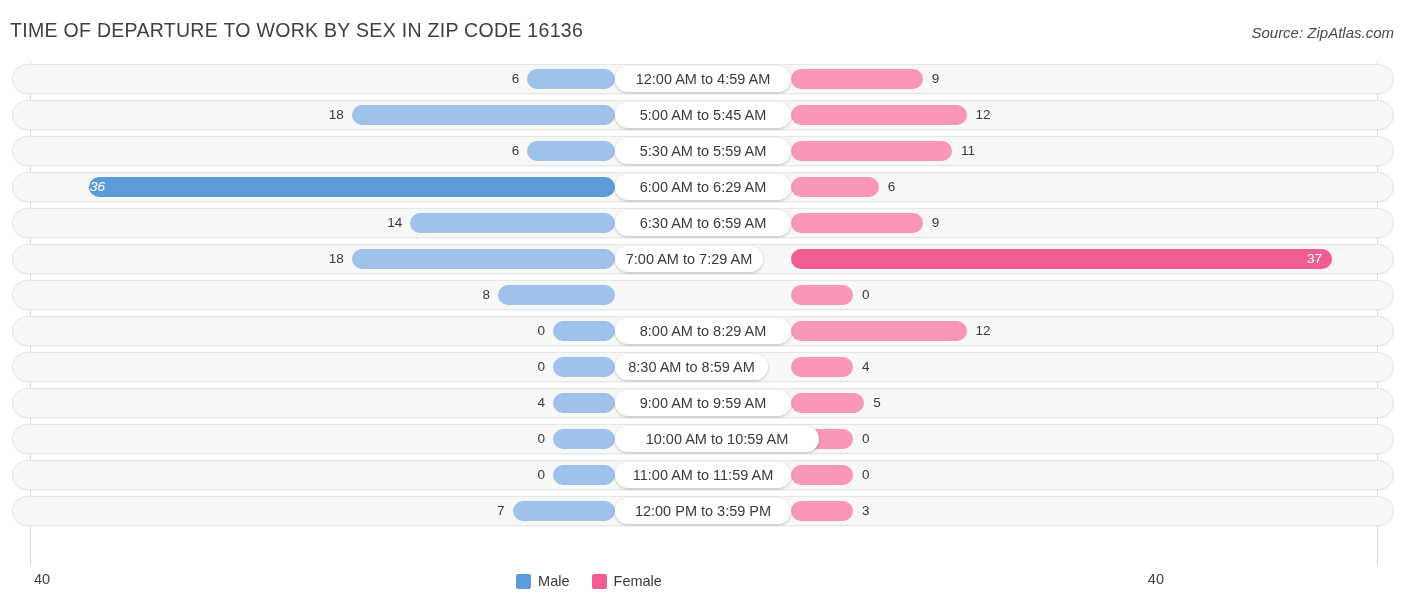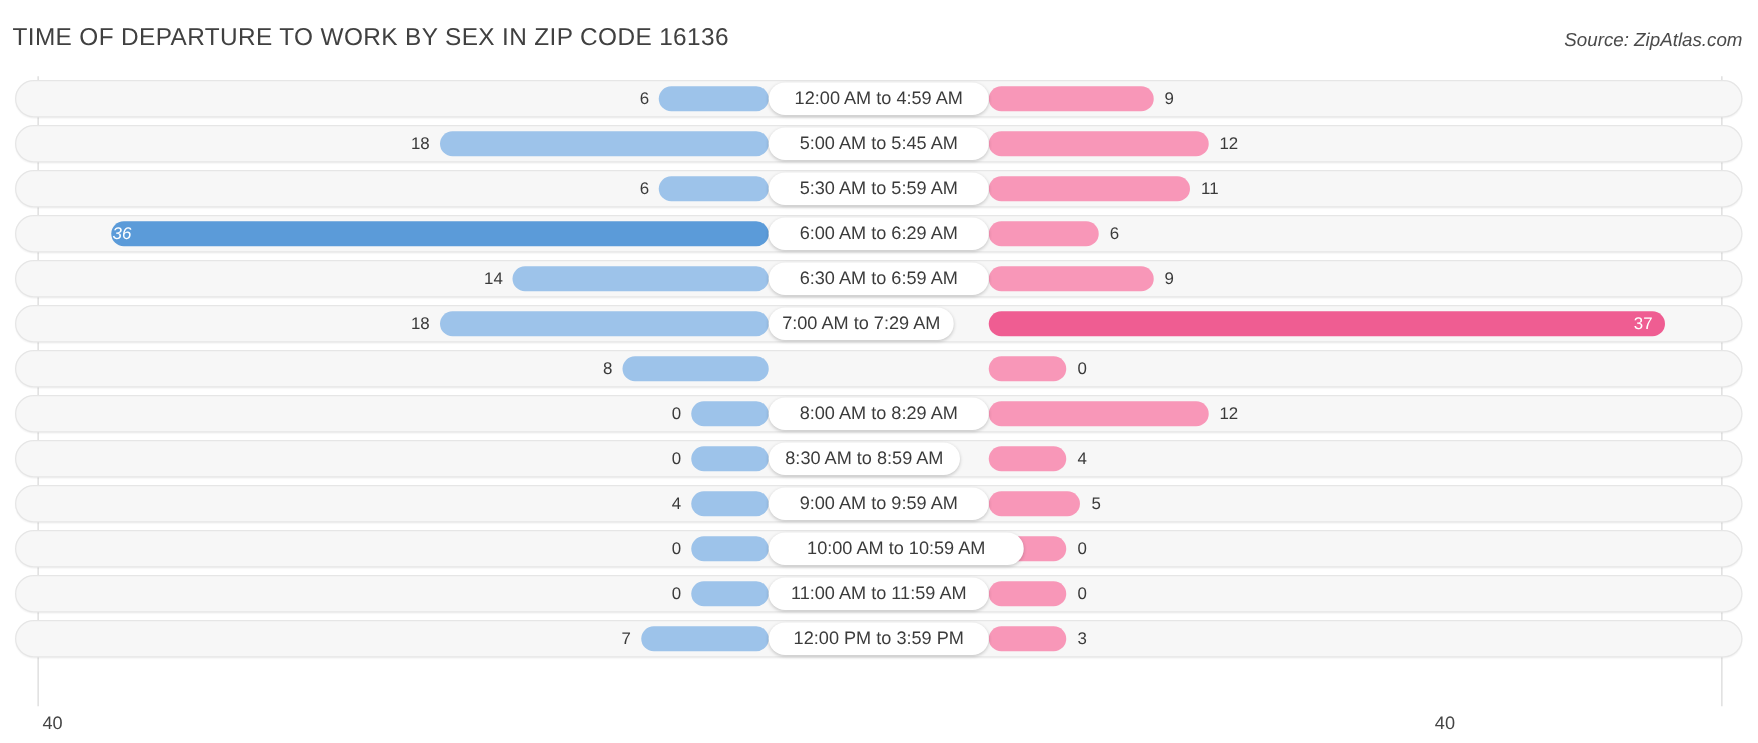--- a/index.html
+++ b/index.html
@@ -204,15 +204,25 @@
         <div class="val out-left" style="left: 430.625px; width: 62px;">7</div>
         <div class="bar female" style="left: 779px; width: 62px; background: rgb(248, 151, 184);"></div>
         <div class="val out-right" style="left: 850px;">3</div>
         <div class="pill" style="left: 603px; width: 176px;">12:00 PM to 3:59 PM</div>
       </div>
     </div>
 
   <div class="footer">
     <div class="axis-max left">40</div>
     <div class="axis-max right">40</div>
+    <div class="legend" id="legend">
+        <div class="legend-item">
+          <span class="swatch" style="background: rgb(91, 155, 217);"></span>
+          <span class="legend-label">Male</span>
+        </div>
+        <div class="legend-item">
+          <span class="swatch" style="background: rgb(239, 93, 146);"></span>
+          <span class="legend-label">Female</span>
+        </div>
+      </div>
   </div>
 
 </div>
 
 </body></html>

